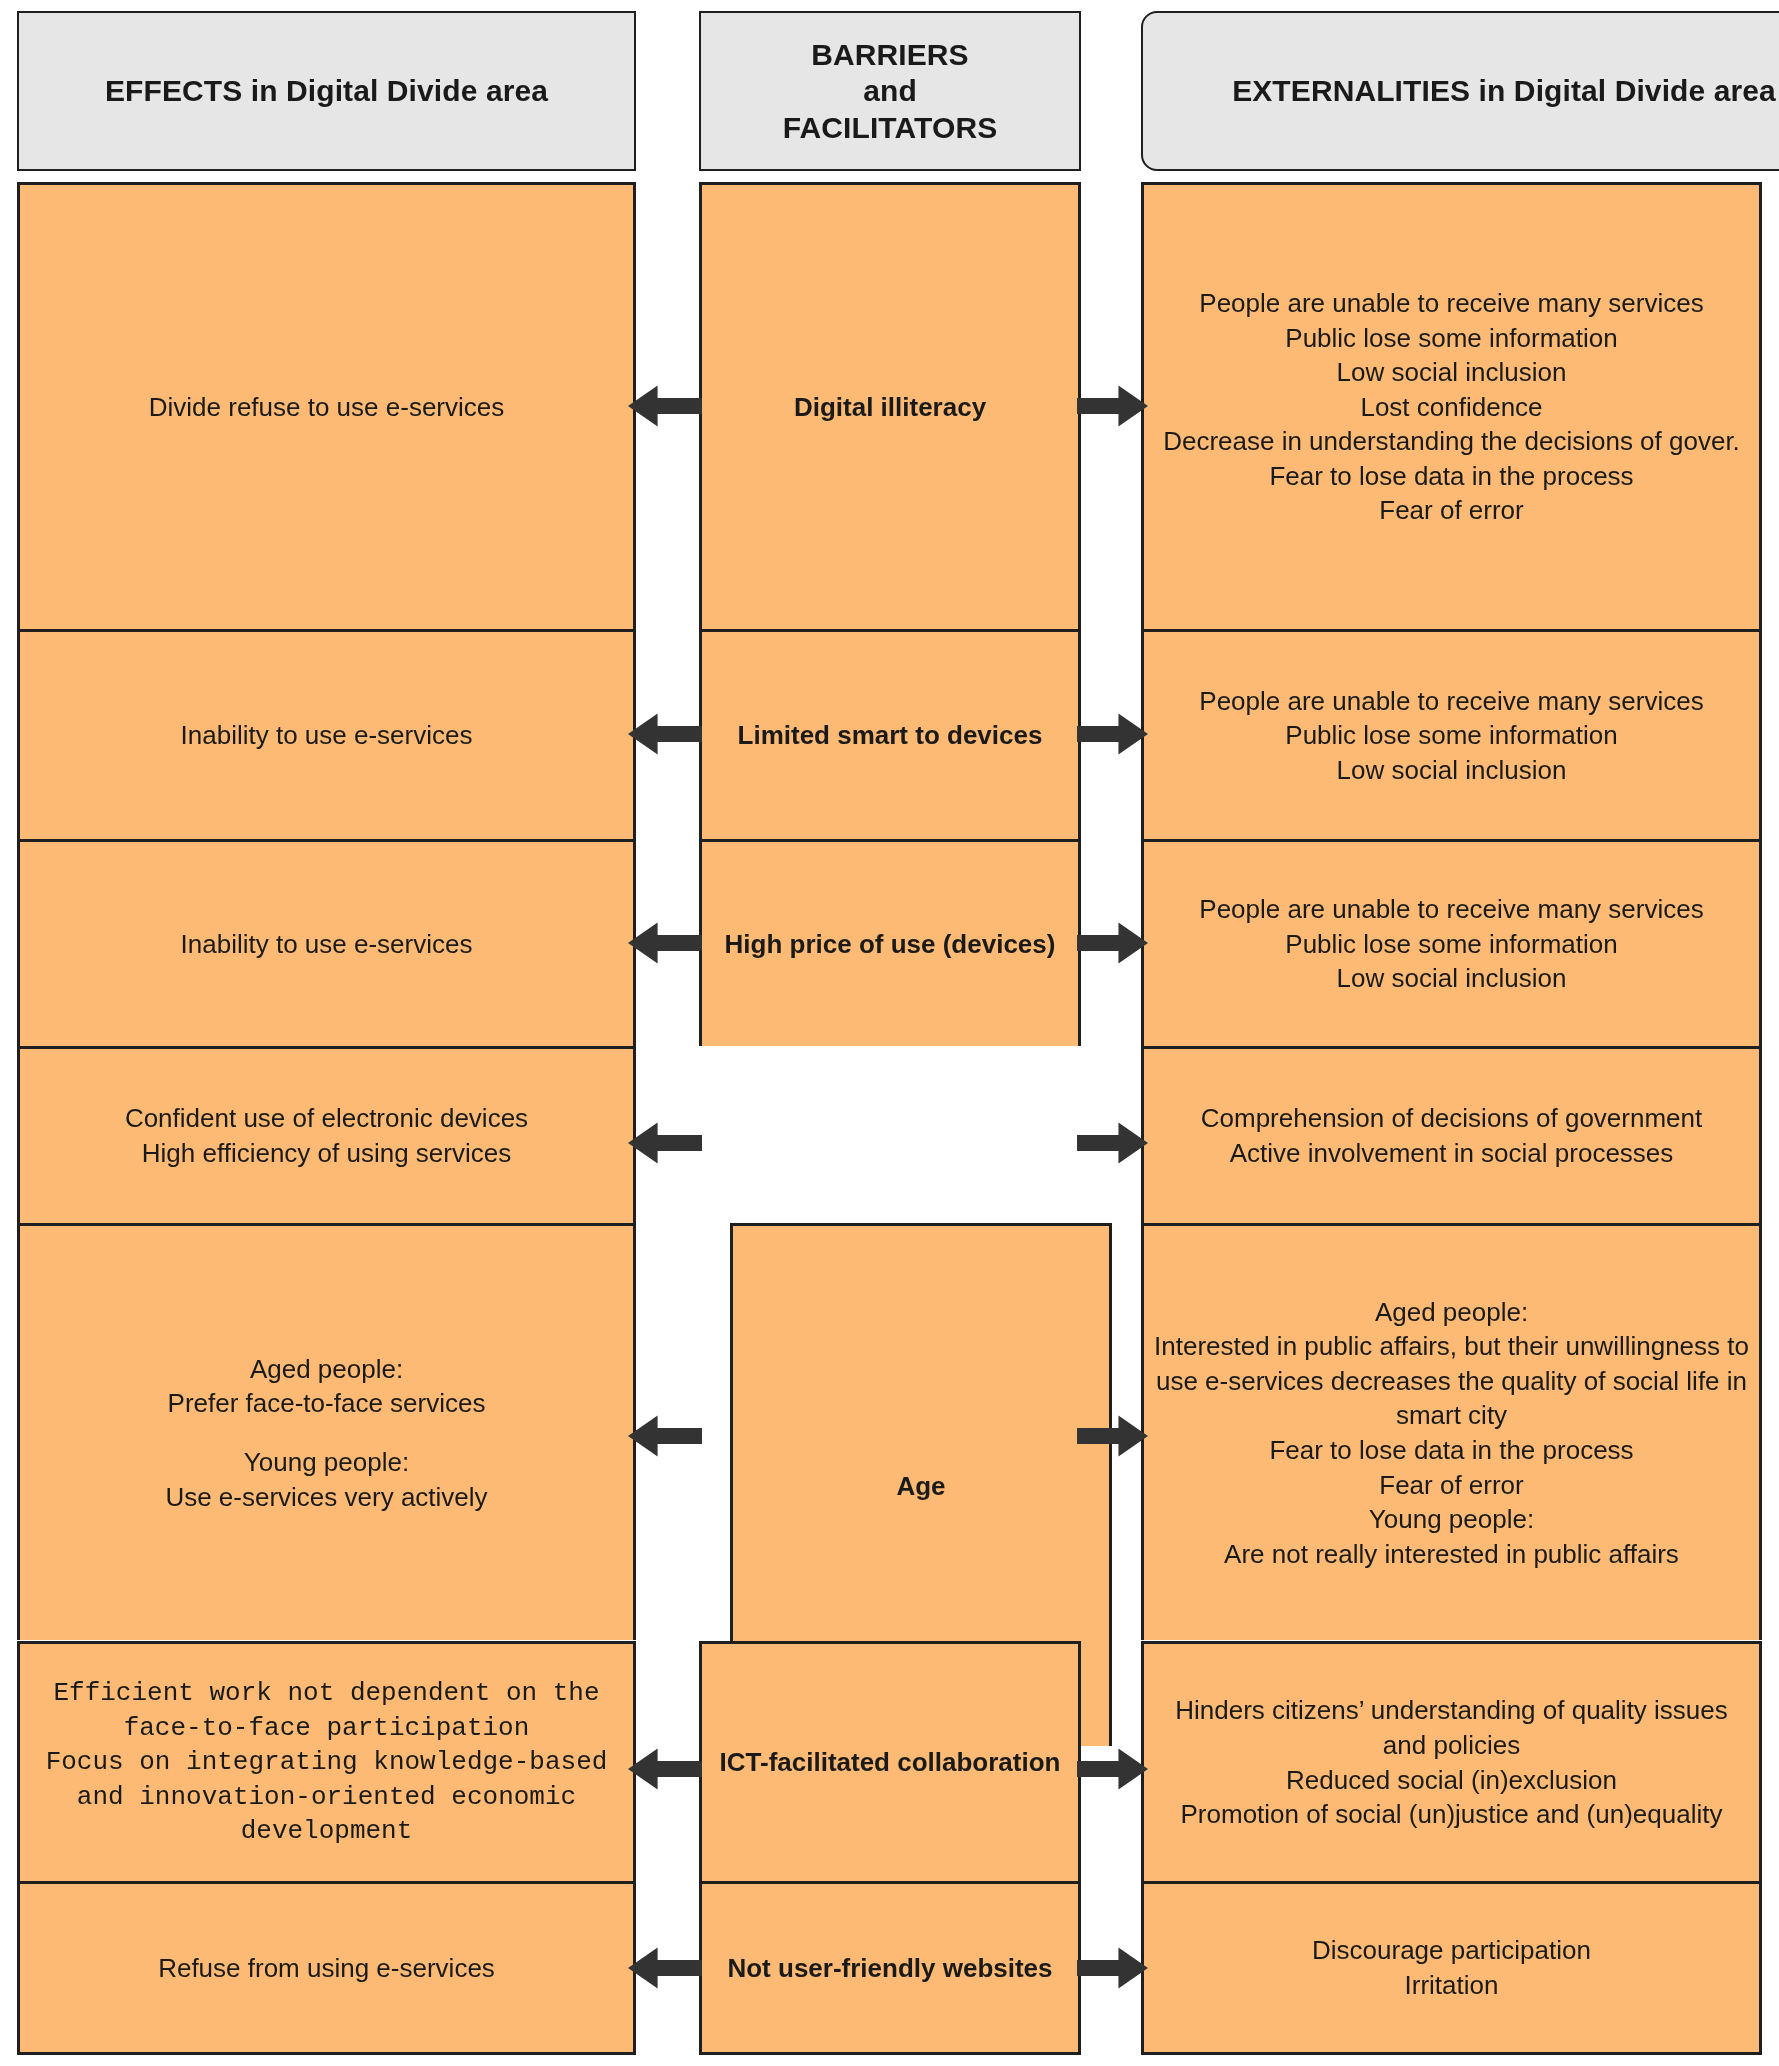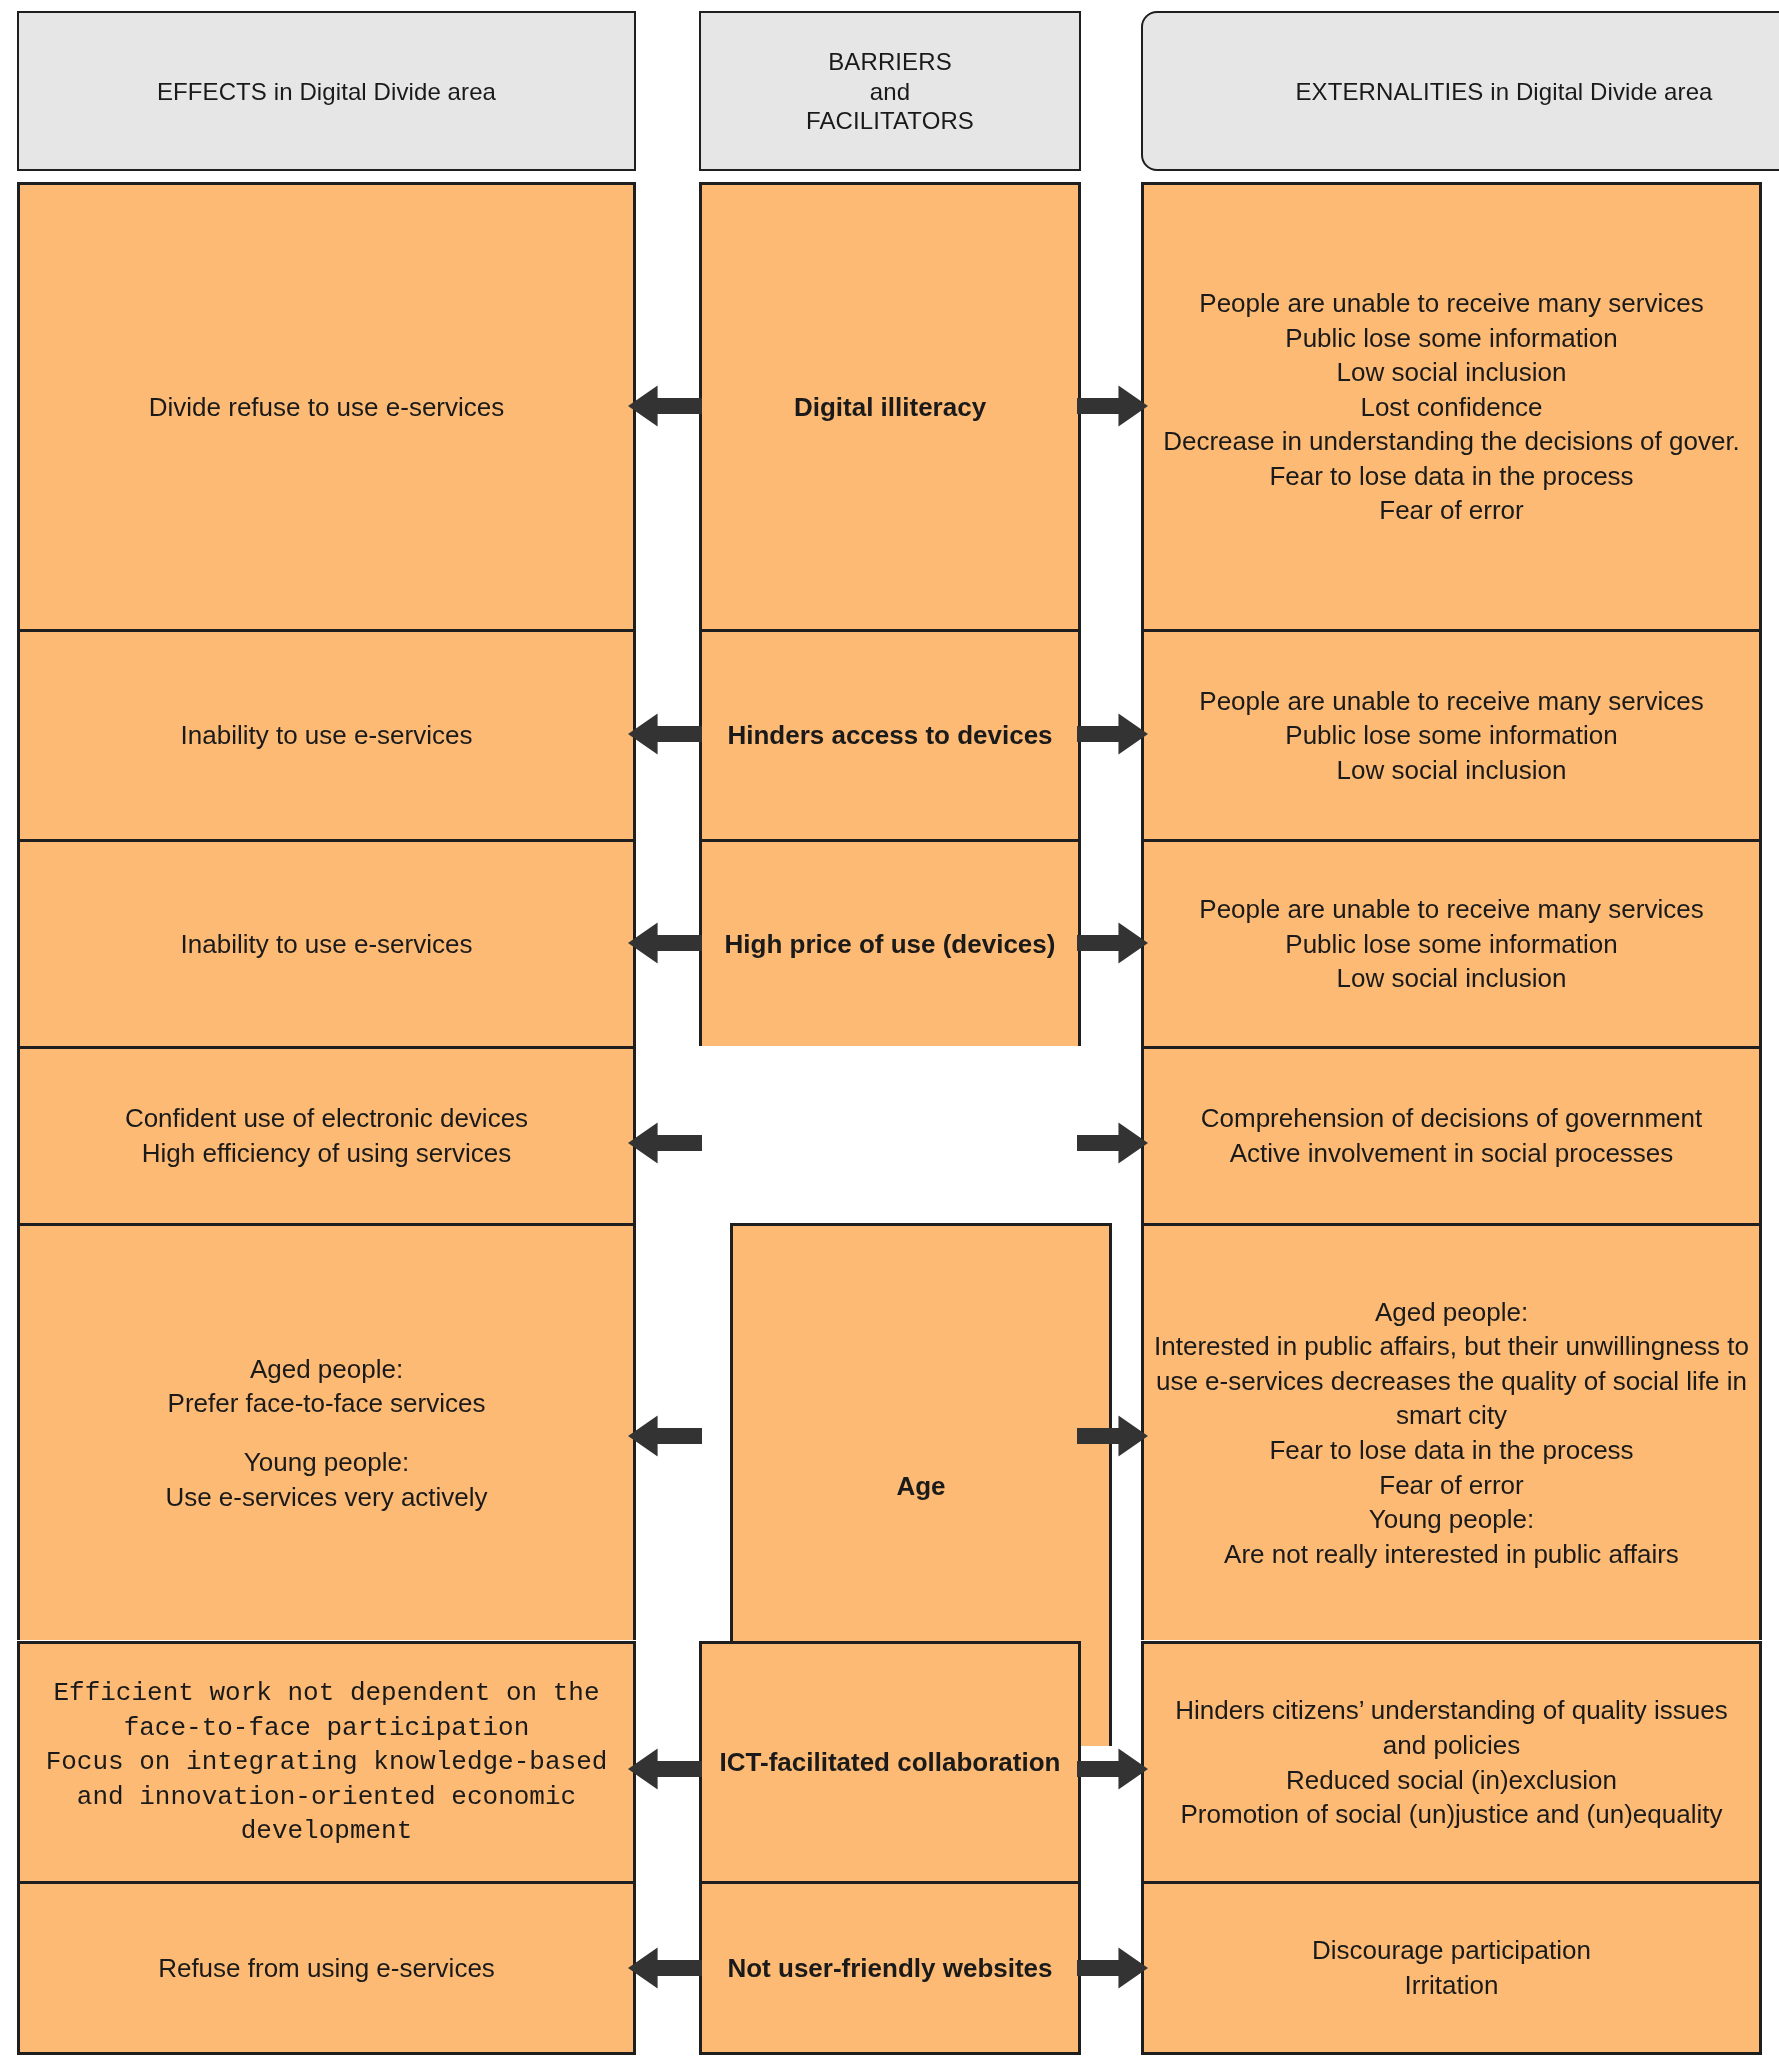--- a/index.html
+++ b/index.html
@@ -25,22 +25,22 @@
   .hdr {
     position: absolute;
     top: 11.4px;
     height: 160px;
     background: #e6e6e6;
     border: 2.9px solid #1f1f1f;
     display: flex;
     align-items: center;
     justify-content: center;
     text-align: center;
-    font-weight: normal;
-    font-size: 24px;
+    font-weight: bold;
+    font-size: 30px;
     line-height: 1.22;
     letter-spacing: 0.1px;
     padding: 0 10.3px;
   }
 
   
   .cell {
     position: absolute;
     border-left: 3.4px solid #1f1f1f;
     border-right: 3.4px solid #1f1f1f;
@@ -111,21 +111,21 @@
     </span>
   </div>
 
   <div class="cell" style="left:17px;  width:619px; top:629px; height:210px;">
     <span class="lines">
       <span class="ln">Inability to use e-services</span>
     </span>
   </div>
   <div class="cell mid" style="left:699px; width:382px; top:629px; height:210px;">
     <span class="lines">
-      <span class="ln">Hinders access to devices</span>
+      <span class="ln">Limited smart to devices</span>
     </span>
   </div>
   <div class="cell" style="left:1141px; width:621px; top:629px; height:210px;">
     <span class="lines">
       <span class="ln">People are unable to receive many services</span>
       <span class="ln">Public lose some information</span>
       <span class="ln">Low social inclusion</span>
     </span>
   </div>
 

